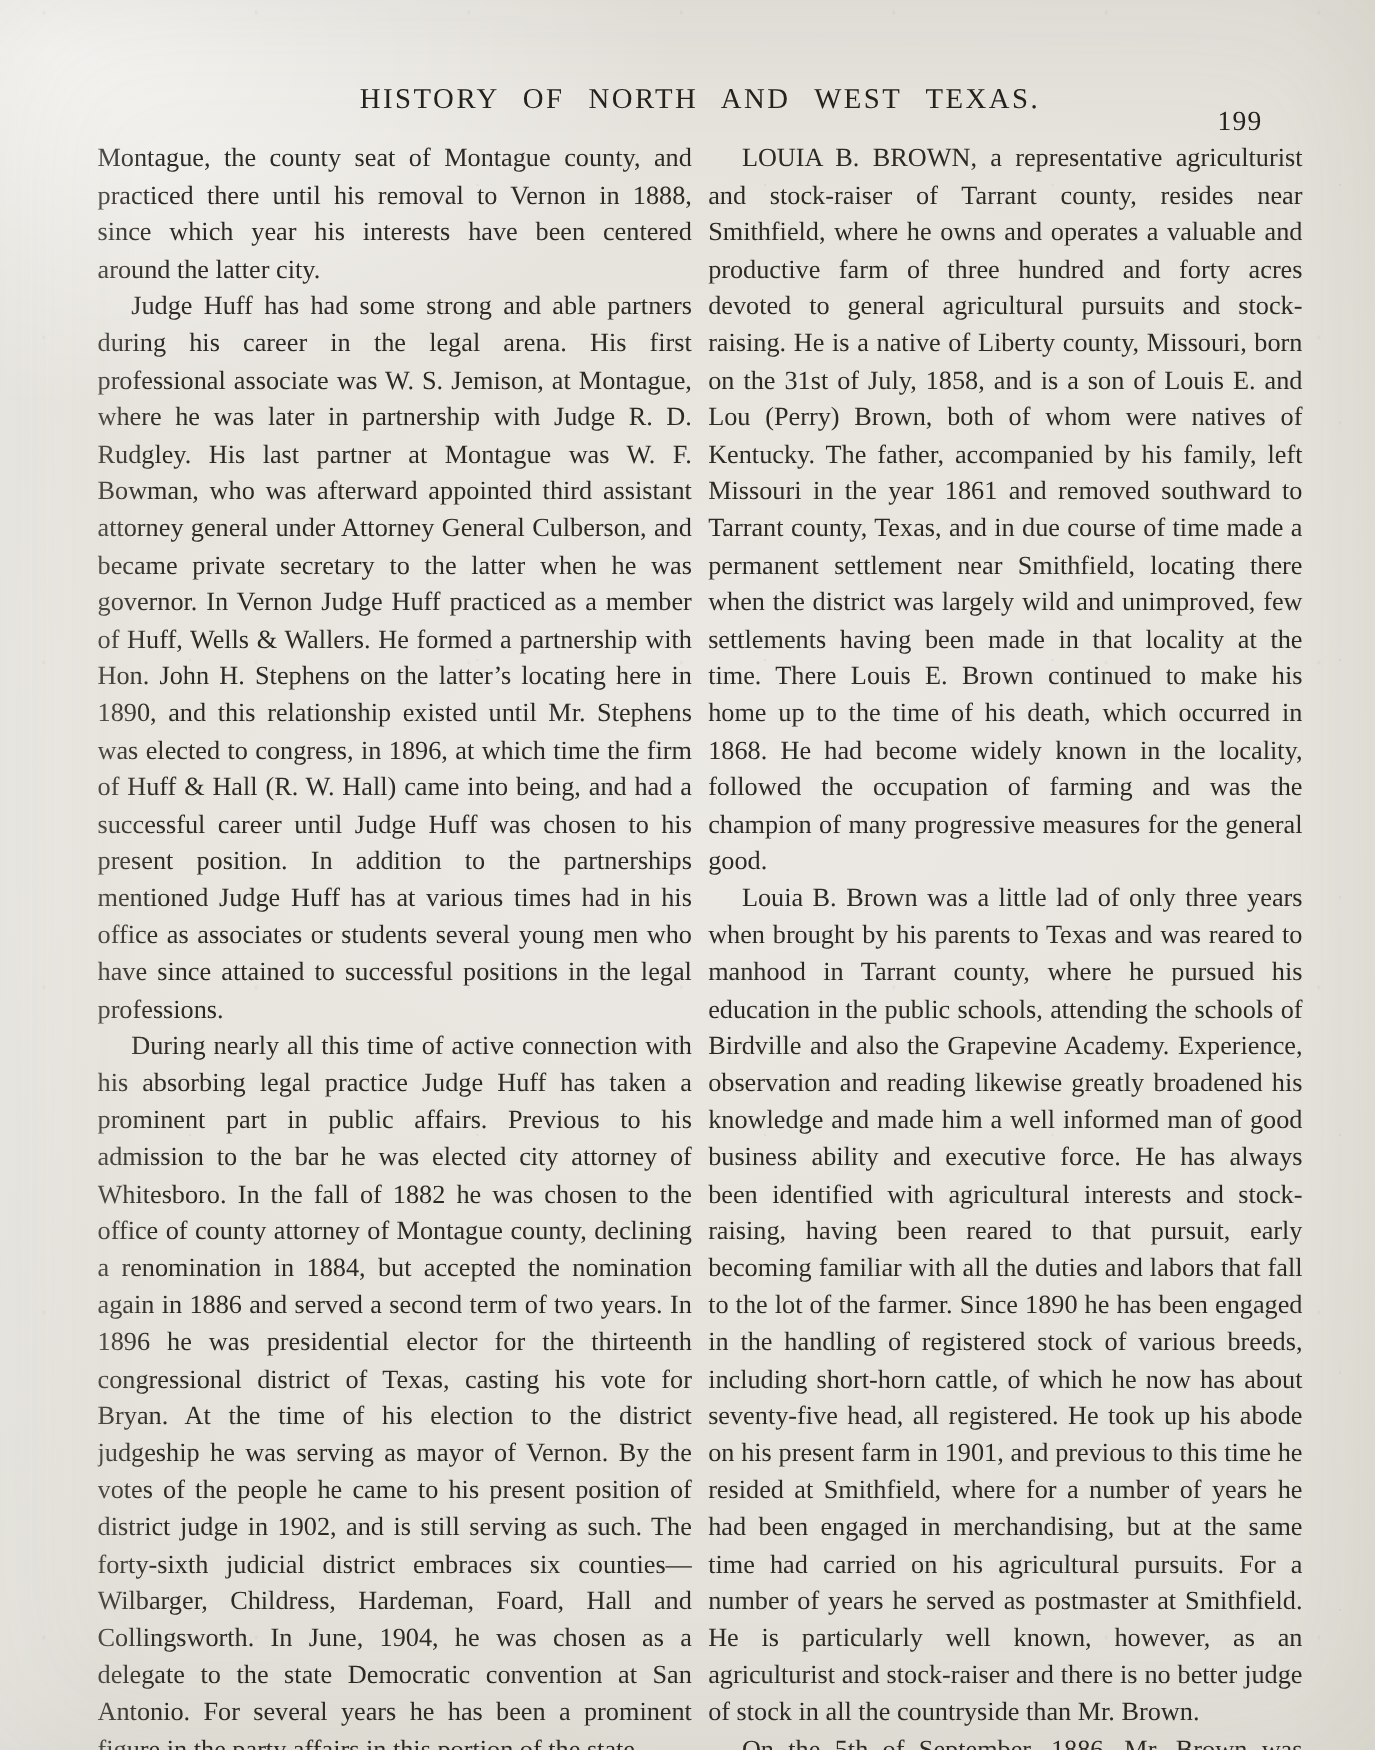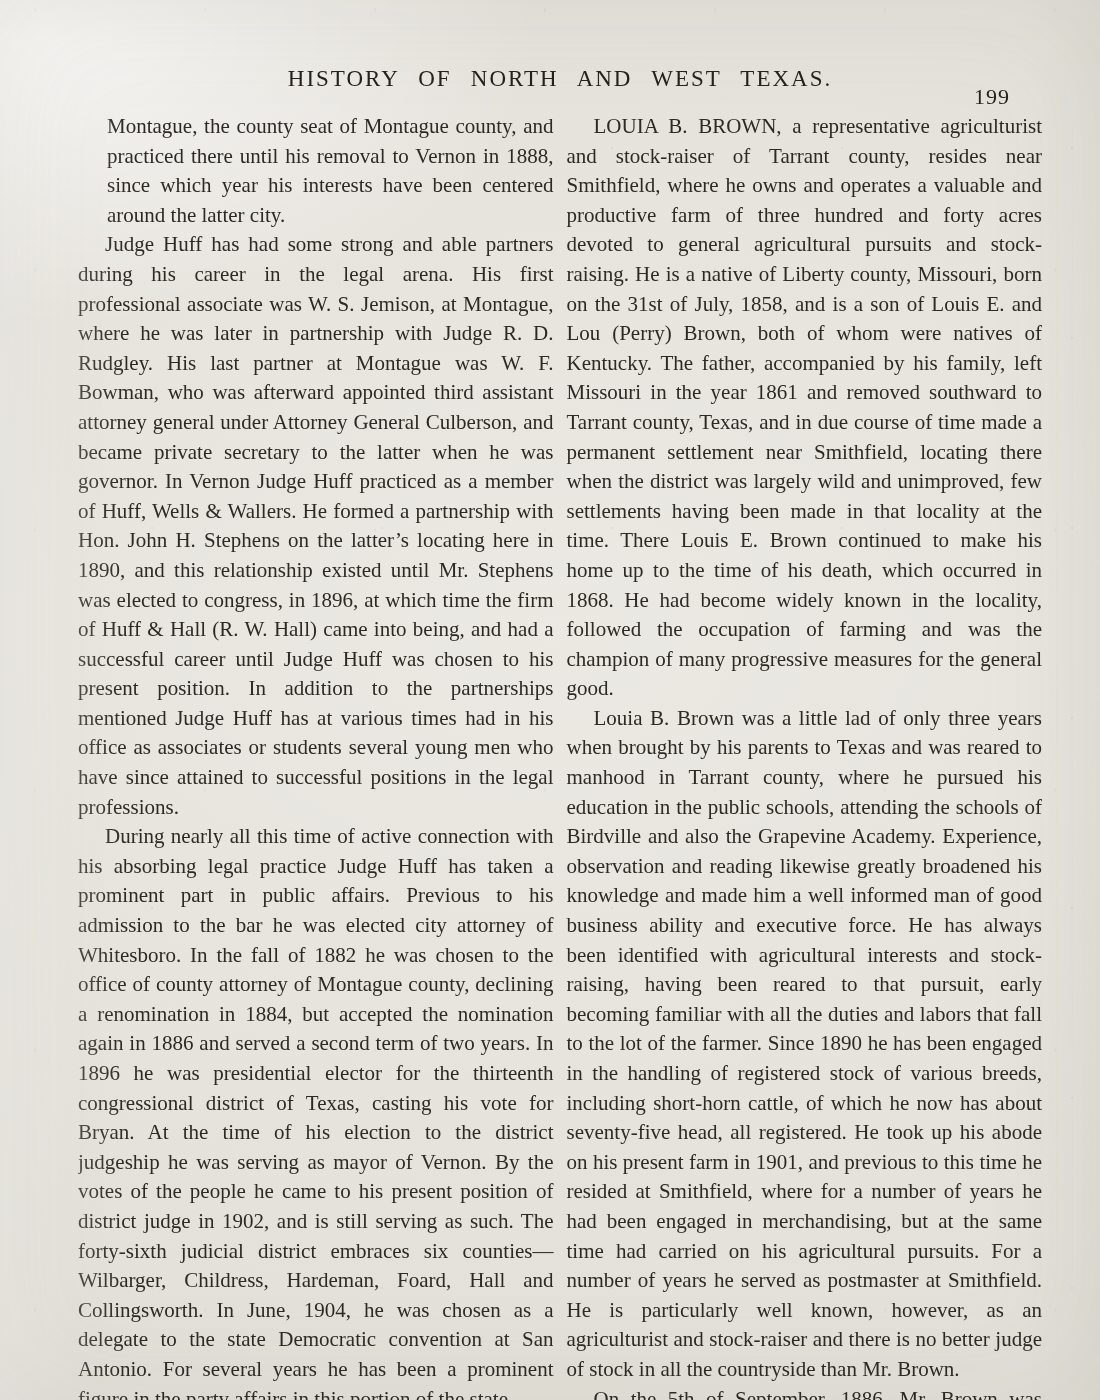--- a/index.html
+++ b/index.html
@@ -78,21 +78,20 @@
     line-height: 29.6px;
     text-align: justify;
     color: #2d2a24;
   }
   .column p {
     margin: 0;
     text-indent: 27px;
   }
   .column p.no-indent {
     text-indent: 0;
-    margin-left: 29px;
   }
   
   .col-left {
     -webkit-mask-image: linear-gradient(90deg, rgba(0,0,0,0.82) 0, #000 10%);
             mask-image: linear-gradient(90deg, rgba(0,0,0,0.82) 0, #000 10%);
   }
 </style>
 </head>
 <body>
 

